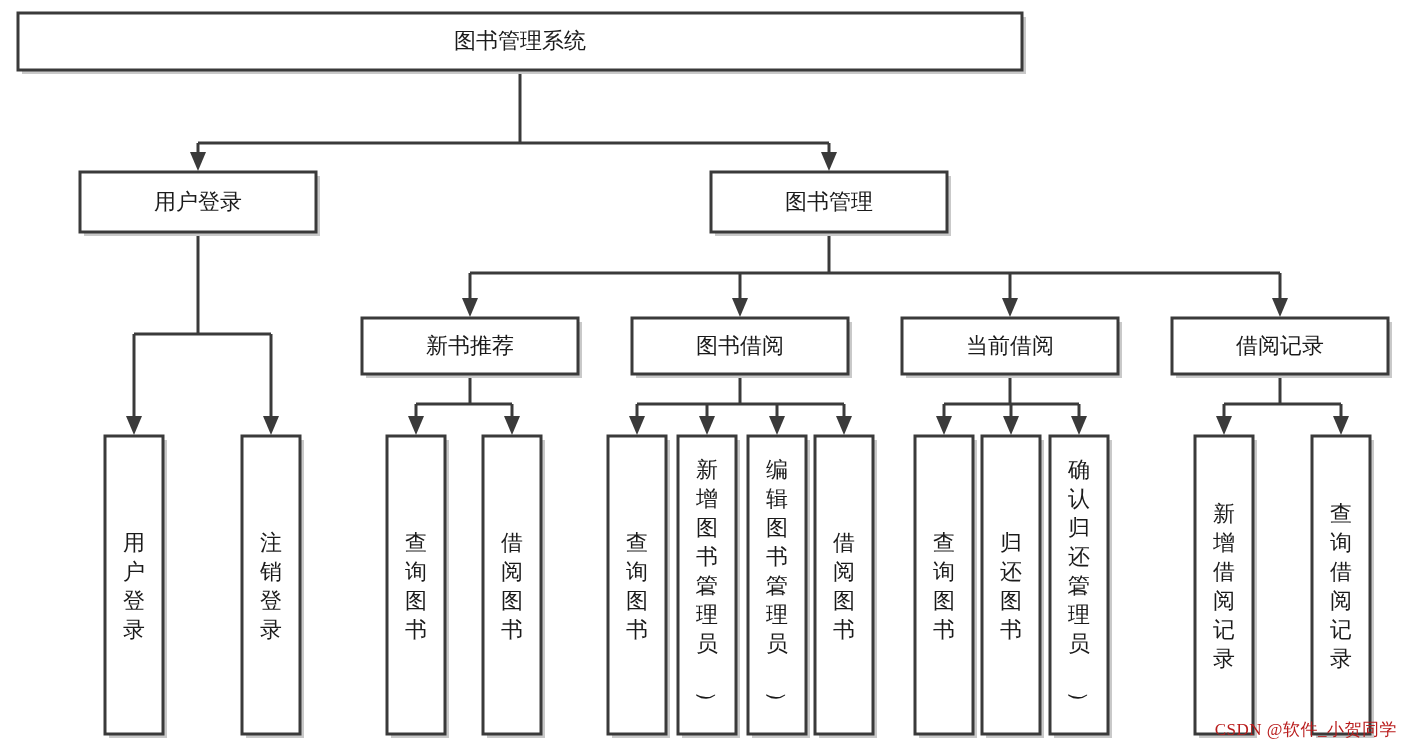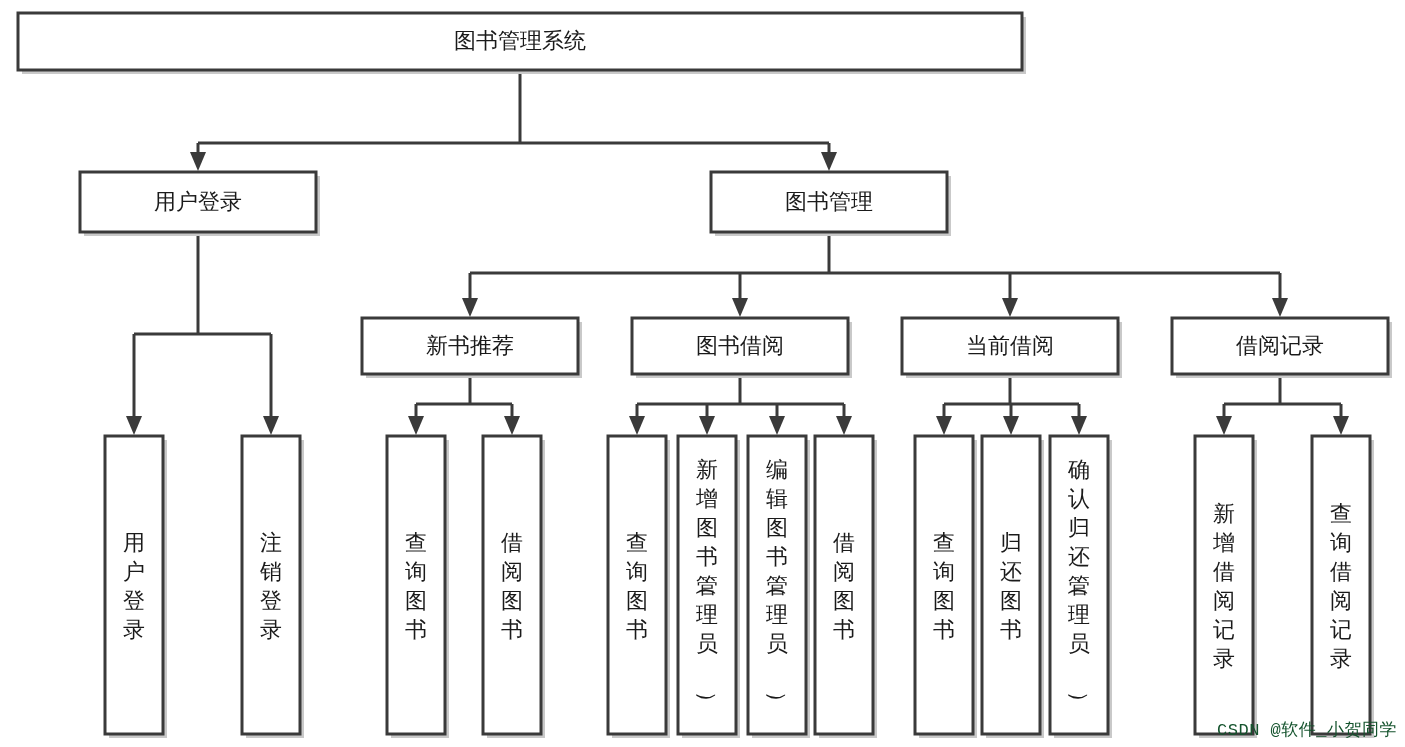--- a/index.html
+++ b/index.html
@@ -46,23 +46,23 @@
     fill: none;
   }
   .edge-arrow {
     fill: #3a3a3a;
     stroke: none;
   }
   .watermark {
     position: absolute;
     right: 8px;
     bottom: 6px;
-    font-family: Liberation Mono, monospace;
+    font-family: Liberation Serif, serif;
     font-size: 17px;
-    color: #14532d;
+    color: #b91c1c;
     white-space: nowrap;
     letter-spacing: 0.5px;
     user-select: none;
   }
 </style>
 </head>
 <body>
 
 <svg id="diagram" viewBox="0 0 1405 747" xmlns="http://www.w3.org/2000/svg">
   <g id="layer-edges">

